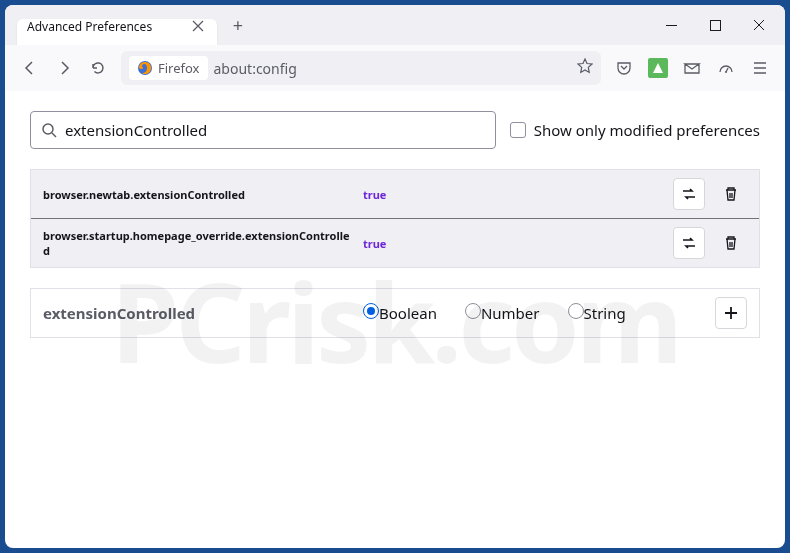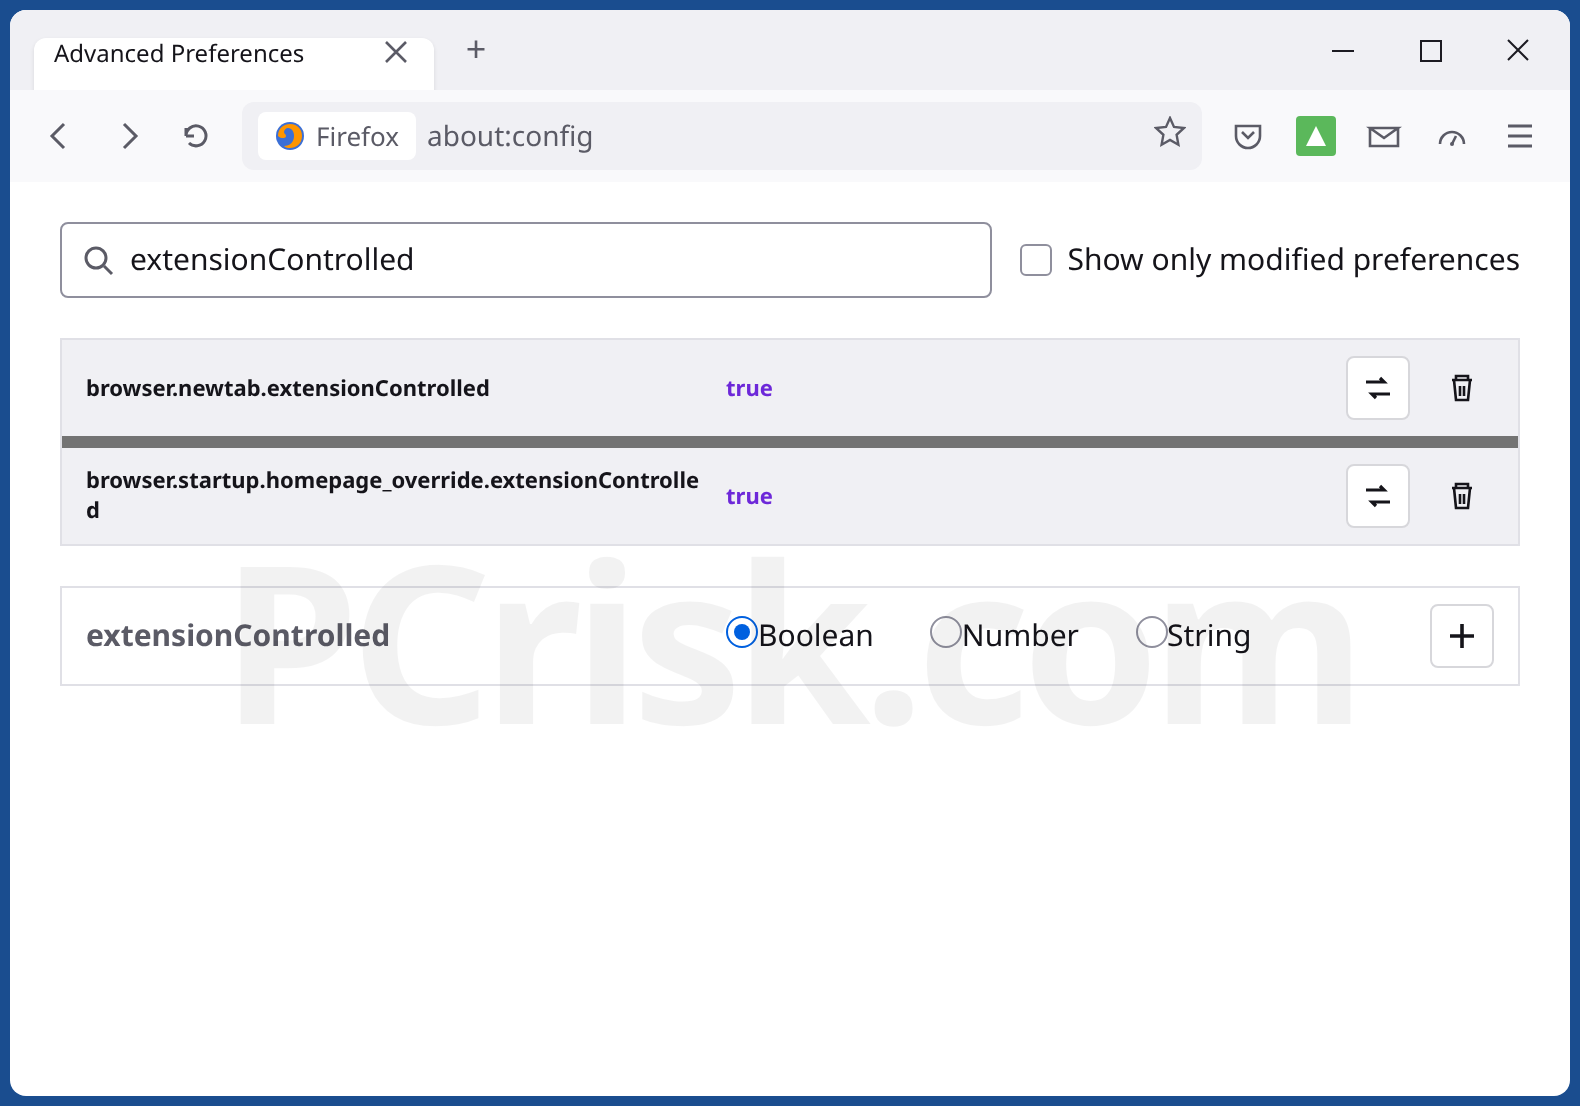--- a/index.html
+++ b/index.html
@@ -24,21 +24,21 @@
 .content{flex:1;padding:20px 25px;overflow:auto}
 .searchrow{display:flex;align-items:center;gap:14px;margin-bottom:20px}
 .searchbox{flex:1;display:flex;align-items:center;border:1px solid #8f8f9d;border-radius:4px;height:38px;padding:0 10px;gap:8px}
 .searchbox svg{color:#5b5b66}
 .searchinput{border:none;outline:none;font-size:15px;flex:1;color:#15141a}
 .chk{display:flex;align-items:center;gap:8px;font-size:15px;color:#15141a}
 .chkbox{width:16px;height:16px;border:1px solid #8f8f9d;border-radius:3px}
 .preflist{border:1px solid #e0e0e6}
 .prefrow{display:flex;align-items:center;min-height:44px;padding:8px 12px;font-size:11px;gap:10px}
 .prefrow.mod{background:#f0f0f4;font-weight:700}
-.prefrow.mod+.prefrow.mod{border-top:6px solid #737373}
+.prefrow.mod+.prefrow.mod{border-top:1px solid #737373}
 .prefname{width:310px;word-break:break-all;color:#15141a}
 .prefval{flex:1;color:#6d28d9}
 .iconbtn{width:32px;height:32px;display:flex;align-items:center;justify-content:center;cursor:pointer;border-radius:4px;background:#fff;border:1px solid #d7d7db}
 .newrow{display:flex;align-items:center;min-height:50px;padding:8px 12px;font-size:15px;gap:10px;border:1px solid #e0e0e6;margin-top:20px}
 .newname{width:310px;font-weight:700;color:#5b5b66}
 .radios{flex:1;display:flex;gap:28px}
 .radio{display:flex;align-items:flex-start;gap:0;color:#15141a}
 .rcircle{width:16px;height:16px;border:1.5px solid #8f8f9d;border-radius:50%;display:flex;align-items:center;justify-content:center}
 .rcircle.sel{border-color:#0060df}
 .rcircle.sel::after{content:"";width:8px;height:8px;background:#0060df;border-radius:50%}

